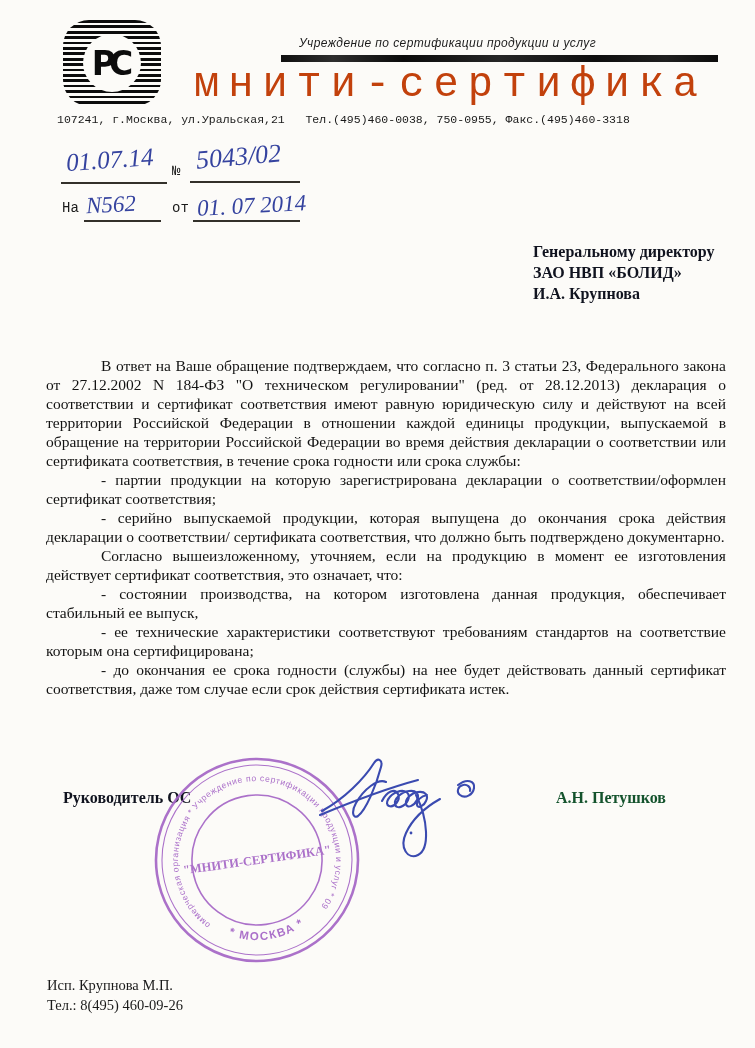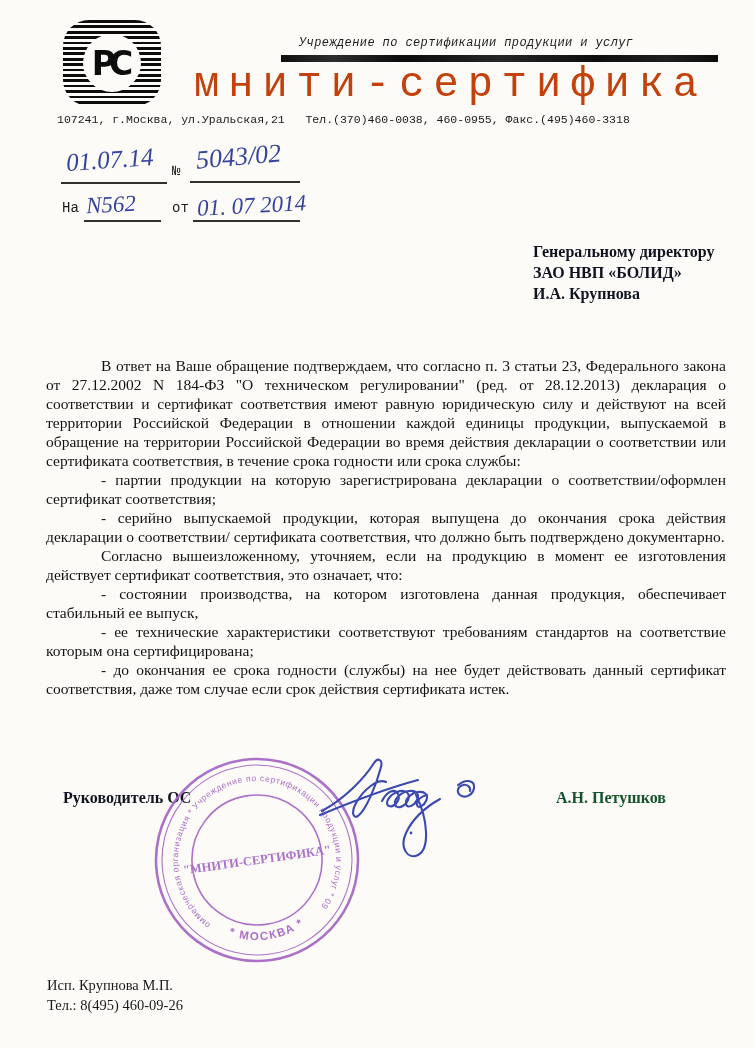--- a/index.html
+++ b/index.html
@@ -17,21 +17,21 @@
   .logo-circle{
     position:absolute;left:20px;top:14px;width:58px;height:58px;border-radius:50%;
     background:#fcfbf8;display:flex;align-items:center;justify-content:center;
   }
   .logo-circle span{
     font-family:"DejaVu Sans",sans-serif;font-weight:800;font-size:33px;
     letter-spacing:-7px;color:#0c0c0c;transform:translateX(-3px);
   }
   .tagline{
     position:absolute;left:299px;top:36px;
-    font-family:Liberation Mono, monospace;font-style:italic;
+    font-family:Liberation Sans, sans-serif;font-style:italic;
     font-size:12px;letter-spacing:.4px;color:#1c1c1c;white-space:nowrap;
   }
   .header-rule{
     position:absolute;left:281px;top:55px;width:437px;height:7px;
     background:linear-gradient(90deg,#101010 0%,#2e2e2e 12%,#0b0b0b 28%,#262626 50%,#0e0e0e 72%,#1f1f1f 88%,#0c0c0c 100%);
   }
   .org-name{
     position:absolute;left:194px;top:61px;
     font-family:"Liberation Mono",monospace;font-size:42px;font-weight:400;
     letter-spacing:9px;color:#c2410c;white-space:nowrap;
@@ -80,21 +80,21 @@
 <div class="page">
 
   <div class="logo">
     <div class="logo-circle">
       <span>РС</span>
     </div>
   </div>
   <div class="tagline">Учреждение по сертификации продукции и услуг</div>
   <div class="header-rule"></div>
   <div class="org-name">мнити-сертифика</div>
-  <div class="org-address">107241, г.Москва, ул.Уральская,21   Тел.(370)460-0038, 460-0955, Факс.(495)460-3318</div>
+  <div class="org-address">107241, г.Москва, ул.Уральская,21   Тел.(495)460-0038, 750-0955, Факс.(495)460-3318</div>
 
   <span class="hw" style="left:66px;top:146px;font-size:25px;transform:rotate(-4deg);">01.07.14</span>
   <div class="uline" style="left:61px;top:182px;width:106px;"></div>
   <span class="mono-label" style="left:172px;top:163px;">№</span>
   <span class="hw" style="left:196px;top:142px;font-size:26px;transform:rotate(-5deg);">5043/02</span>
   <div class="uline" style="left:190px;top:181px;width:110px;"></div>
 
   <span class="mono-label" style="left:62px;top:200px;">На</span>
   <span class="hw" style="left:86px;top:192px;font-size:23px;transform:rotate(-3deg);">N562</span>
   <div class="uline" style="left:84px;top:220px;width:77px;"></div>

